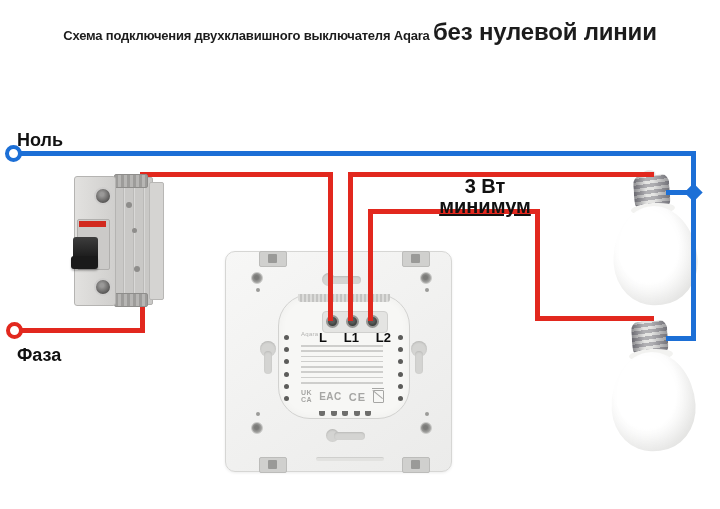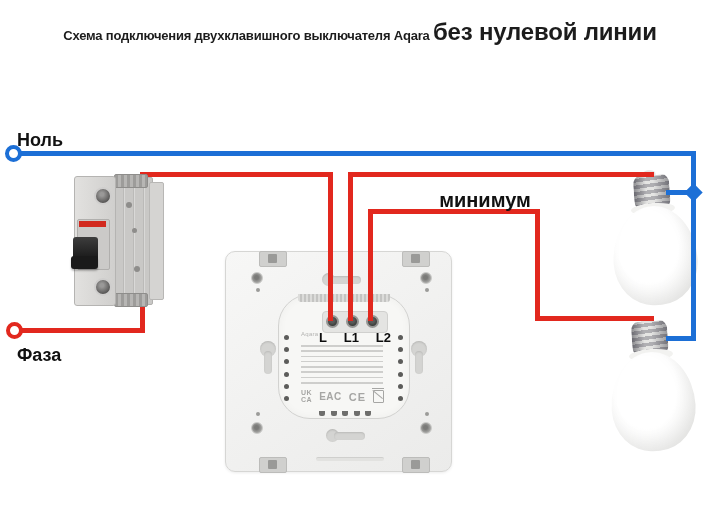--- a/index.html
+++ b/index.html
@@ -18,21 +18,21 @@
   .term{position:absolute;width:9px;height:9px;border-radius:50%;background:#fff;z-index:21;}
   .term.blue-t{border:4px solid var(--wire-blue,#1c6fd6);}
   .term.red-t{border:4px solid var(--wire-red,#e2281e);}
   #junction{position:absolute;left:687px;top:186px;width:13px;height:13px;
             background:var(--wire-blue,#1c6fd6);transform:rotate(45deg);z-index:22;}
 
   
   .wire-label{position:absolute;font-size:18px;font-weight:700;color:#111;z-index:25;}
   #load-note{position:absolute;left:410px;top:176px;width:150px;text-align:center;
              font-size:20px;font-weight:700;color:#111;z-index:25;line-height:1;}
-  #load-note .ln2{margin-top:14px;}
+  #load-note .ln2{text-decoration:underline;}
 
   
   #breaker{position:absolute;left:74px;top:174px;width:90px;height:132px;z-index:30;}
   #breaker .side{position:absolute;left:39px;top:3px;width:38px;height:126px;background:#c9c8c6;
      border:1px solid #b2b1af;border-radius:2px;
      background-image:repeating-linear-gradient(90deg,rgba(255,255,255,.30) 0 1px,rgba(0,0,0,0) 1px 9px,rgba(0,0,0,.07) 9px 10px);}
   #breaker .flange{position:absolute;left:75px;top:8px;width:13px;height:116px;background:#d5d4d2;
      border:1px solid #b8b7b5;border-radius:2px;}
   #breaker .front{position:absolute;left:0;top:2px;width:40px;height:128px;border:1px solid #b5b4b2;
      border-radius:3px;background:linear-gradient(90deg,#e2e1df,#d0cfcd);}
@@ -132,20 +132,21 @@
   <div class="wire red" style="left:368px;top:209px;width:5px;height:112px;"></div>
   <div class="wire red" style="left:368px;top:209px;width:172px;height:5px;"></div>
   <div class="wire red" style="left:535px;top:209px;width:5px;height:112px;"></div>
   <div class="wire red" style="left:535px;top:316px;width:119px;height:5px;"></div>
   <div class="term red-t" style="left:6px;top:322px;"></div>
 
   <div class="wire-label" style="left:17px;top:130px;">Ноль</div>
   <div class="wire-label" style="left:17px;top:301px;margin-top:44px;">Фаза</div>
 
   <div id="load-note">
+    <div class="ln1">3 Вт</div>
     <div class="ln2">минимум</div>
   </div>
 
   <div id="breaker">
     <div class="side"></div>
     <div class="flange"></div>
     <div class="rib top"></div>
     <div class="rib bot"></div>
     <div class="front"></div>
     <div class="screw s-top"></div>

